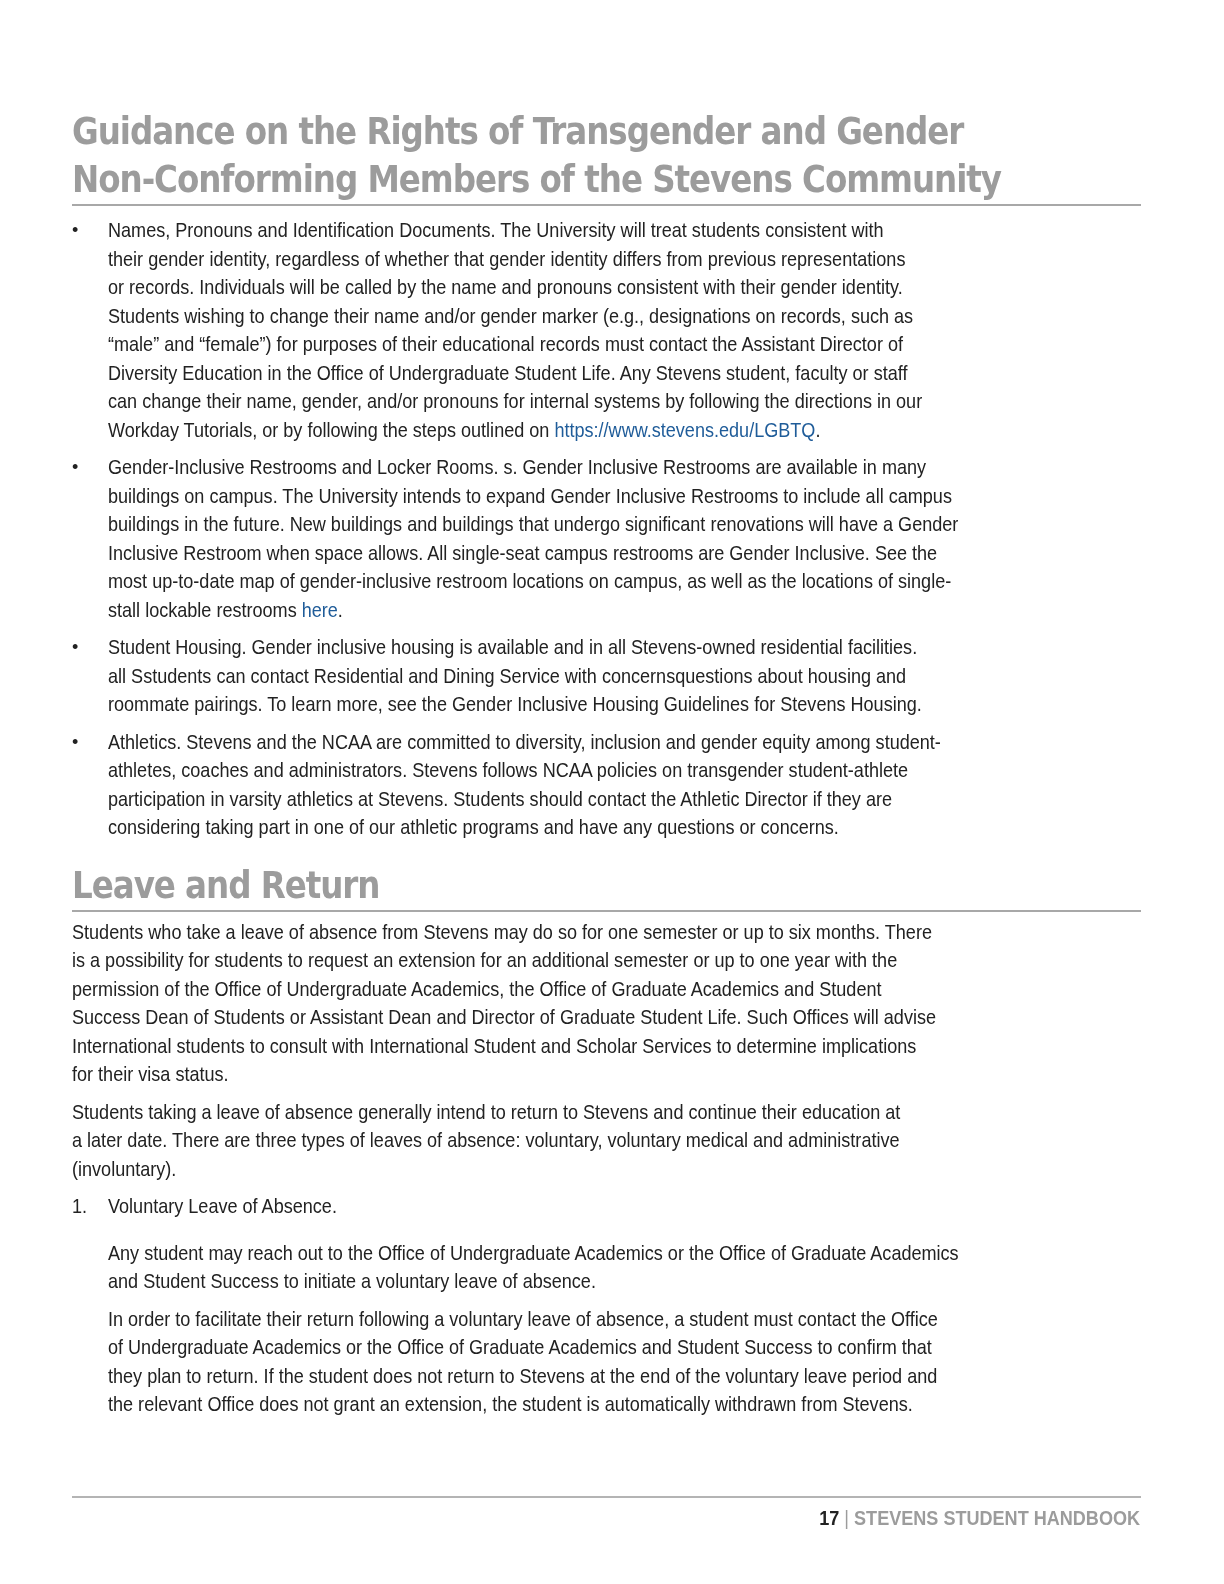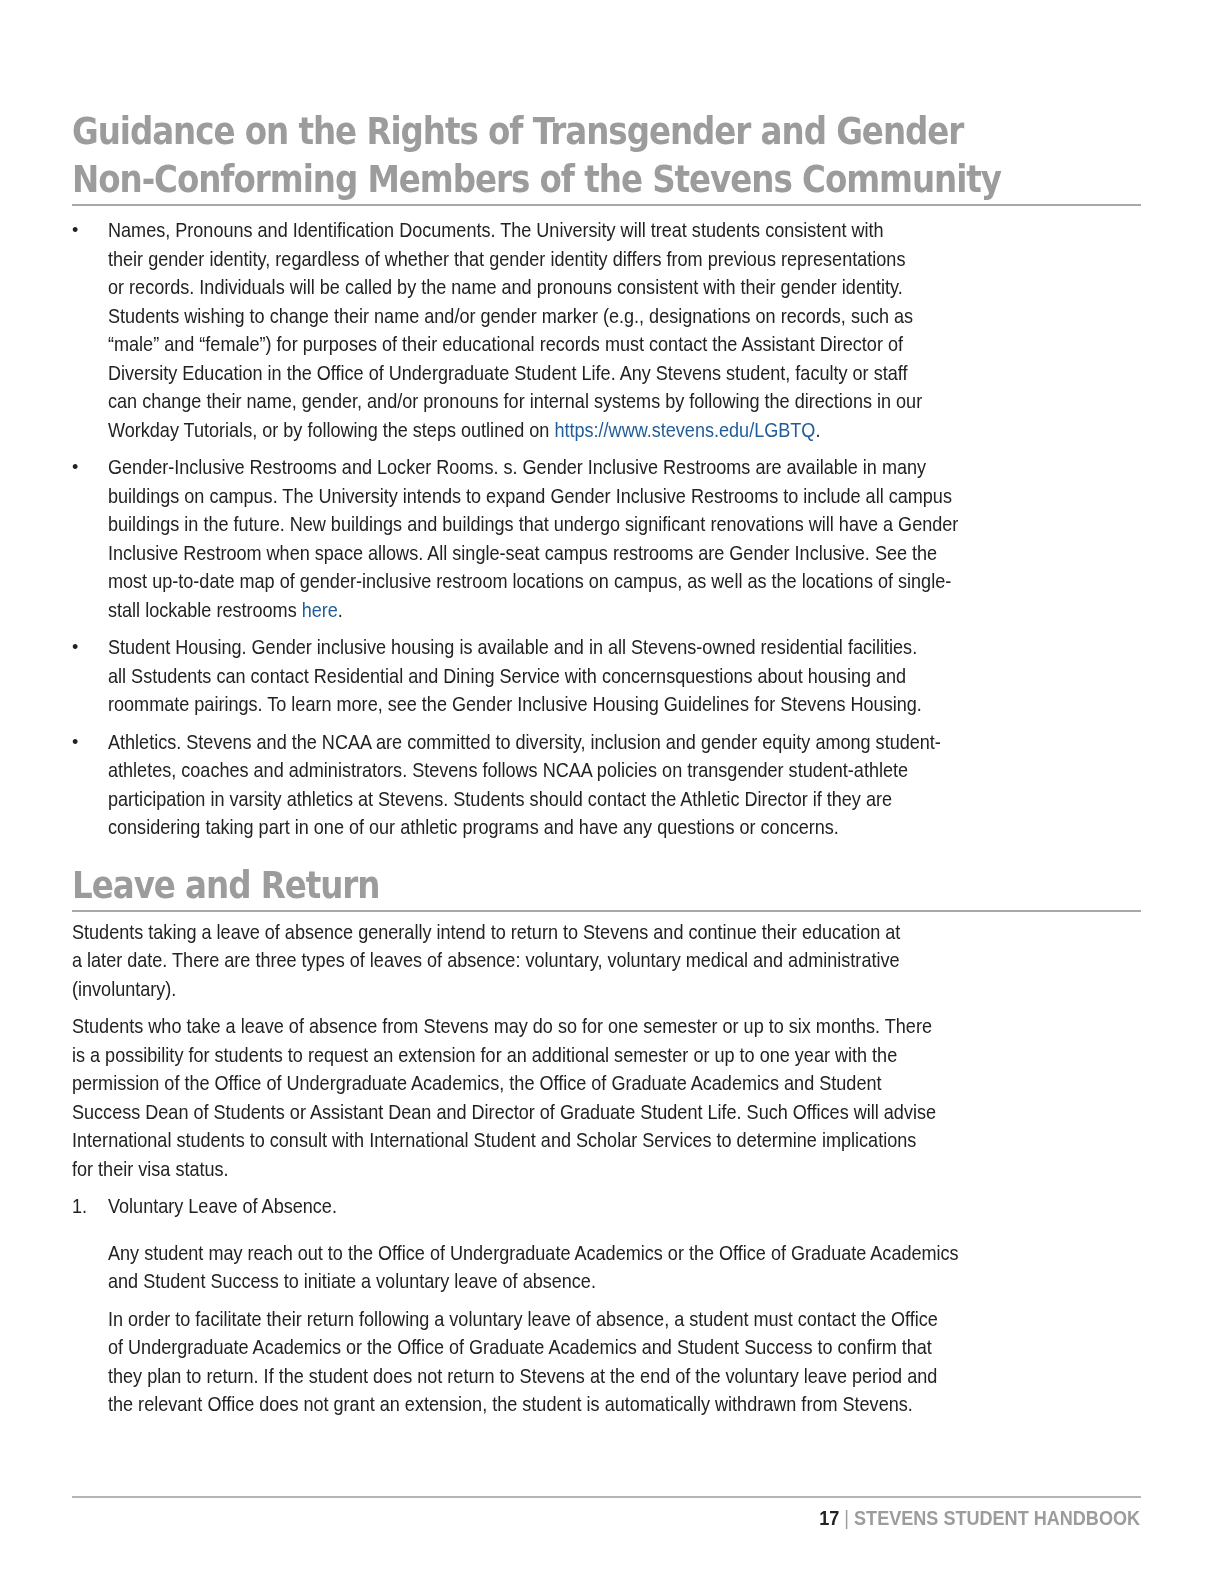--- a/index.html
+++ b/index.html
@@ -94,33 +94,33 @@
     </ul>
   </div>
 
   <div class="sec2">
     <div class="h1">Leave and Return</div>
     <div class="rule"></div>
 
     <div class="body-text">
       <p class="para">
         <span class="cond">
-          <span class="line">Students taking a leave of absence generally intend to return to Stevens and continue their education at</span>
-          <span class="line">a later date. There are three types of leaves of absence: voluntary, voluntary medical and administrative</span>
-          <span class="line">(involuntary).</span>
-        </span>
-      </p>
-      <p class="para">
-        <span class="cond">
           <span class="line">Students who take a leave of absence from Stevens may do so for one semester or up to six months.  There</span>
           <span class="line">is a possibility for students to request an extension for an additional semester or up to one year with the</span>
           <span class="line">permission of the Office of Undergraduate Academics, the Office of Graduate Academics and Student</span>
           <span class="line">Success Dean of Students or Assistant Dean and Director of Graduate Student Life.  Such Offices will advise</span>
           <span class="line">International students to consult with International Student and Scholar Services to determine implications</span>
           <span class="line">for their visa status.</span>
+        </span>
+      </p>
+      <p class="para">
+        <span class="cond">
+          <span class="line">Students taking a leave of absence generally intend to return to Stevens and continue their education at</span>
+          <span class="line">a later date. There are three types of leaves of absence: voluntary, voluntary medical and administrative</span>
+          <span class="line">(involuntary).</span>
         </span>
       </p>
 
       <ol class="numbered">
         <li>
           <span class="num cond">1.</span>
           <span class="cond">
             <span class="line">Voluntary Leave of Absence.</span>
             <span class="sub" style="display:block;height:9px"></span>
             <span class="line">Any student may reach out to the Office of Undergraduate Academics or the Office of Graduate Academics</span>

